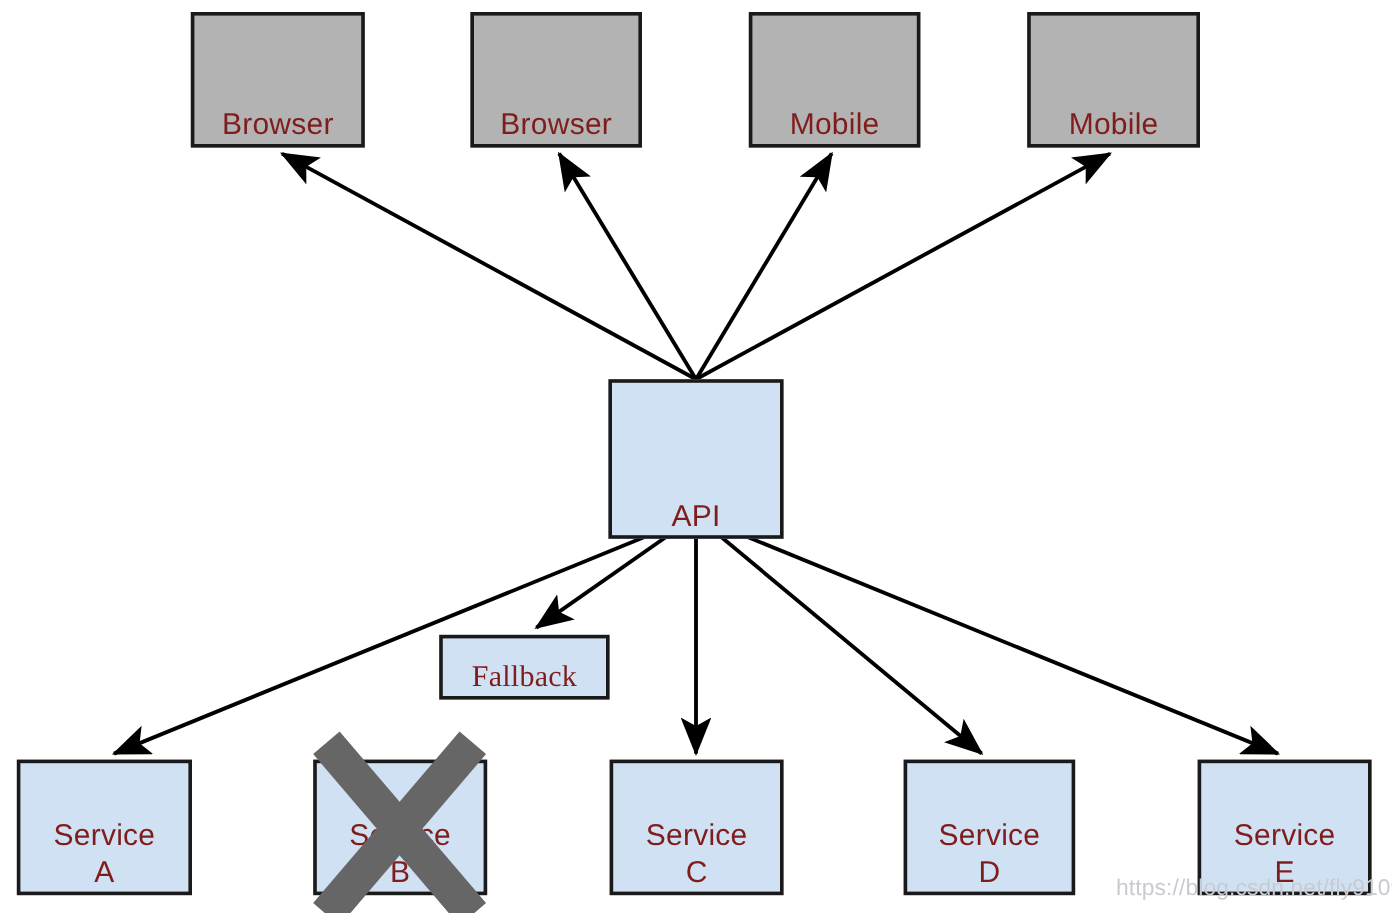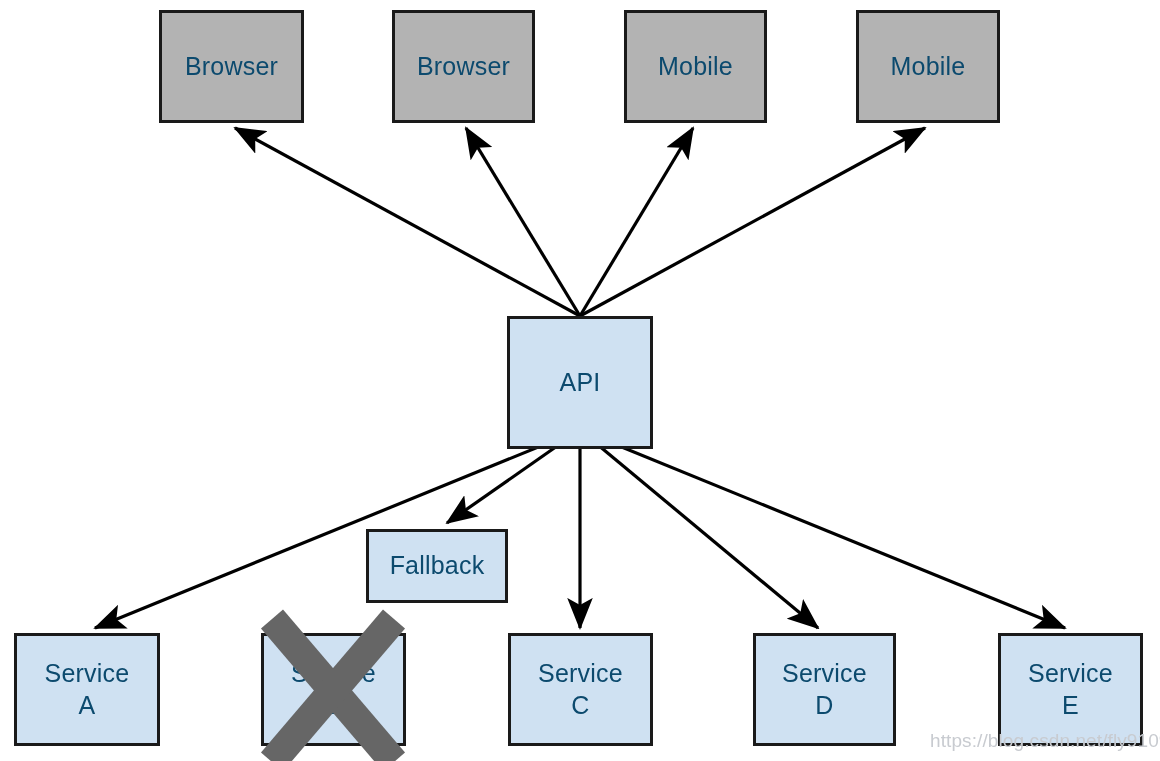--- a/index.html
+++ b/index.html
@@ -21,24 +21,24 @@
     top: 0;
     width: 1160px;
     height: 761px;
     pointer-events: none;
   }
   .node {
     position: absolute;
     box-sizing: border-box;
     border: 3px solid #1a1a1a;
     display: flex;
-    align-items: center;
+    align-items: flex-end;
     justify-content: center;
     text-align: center;
-    color: #0c4a6e;
+    color: #7f1d1d;
     font-size: 25px;
     line-height: 1.25;
     letter-spacing: 0.2px;
     z-index: 3;
   }
   .node.client {
     background: #b3b3b3;
   }
   .node.service,
   .node.api,
@@ -109,21 +109,21 @@
   </div>
 
   <div class="node client" style="left:856px; top:10px; width:144px; height:113px;">
     <span class="node-label">Mobile</span>
   </div>
 
   <div class="node api" style="left:507px; top:316px; width:146px; height:133px;">
     <span class="node-label">API</span>
   </div>
 
-  <div class="node fallback" style="left:366px; top:529px; width:142px; height:74px;">
+  <div class="node fallback" style="left:366px; top:529px; width:142px; height:54px;font-family:Liberation Serif, serif;">
     <span class="node-label">Fallback</span>
   </div>
 
   <div class="node service" style="left:14px; top:633px; width:146px; height:113px;">
     <span class="node-label">Service
 A</span>
   </div>
 
   <div class="node service" style="left:261px; top:633px; width:145px; height:113px;">
     <span class="node-label">Service

